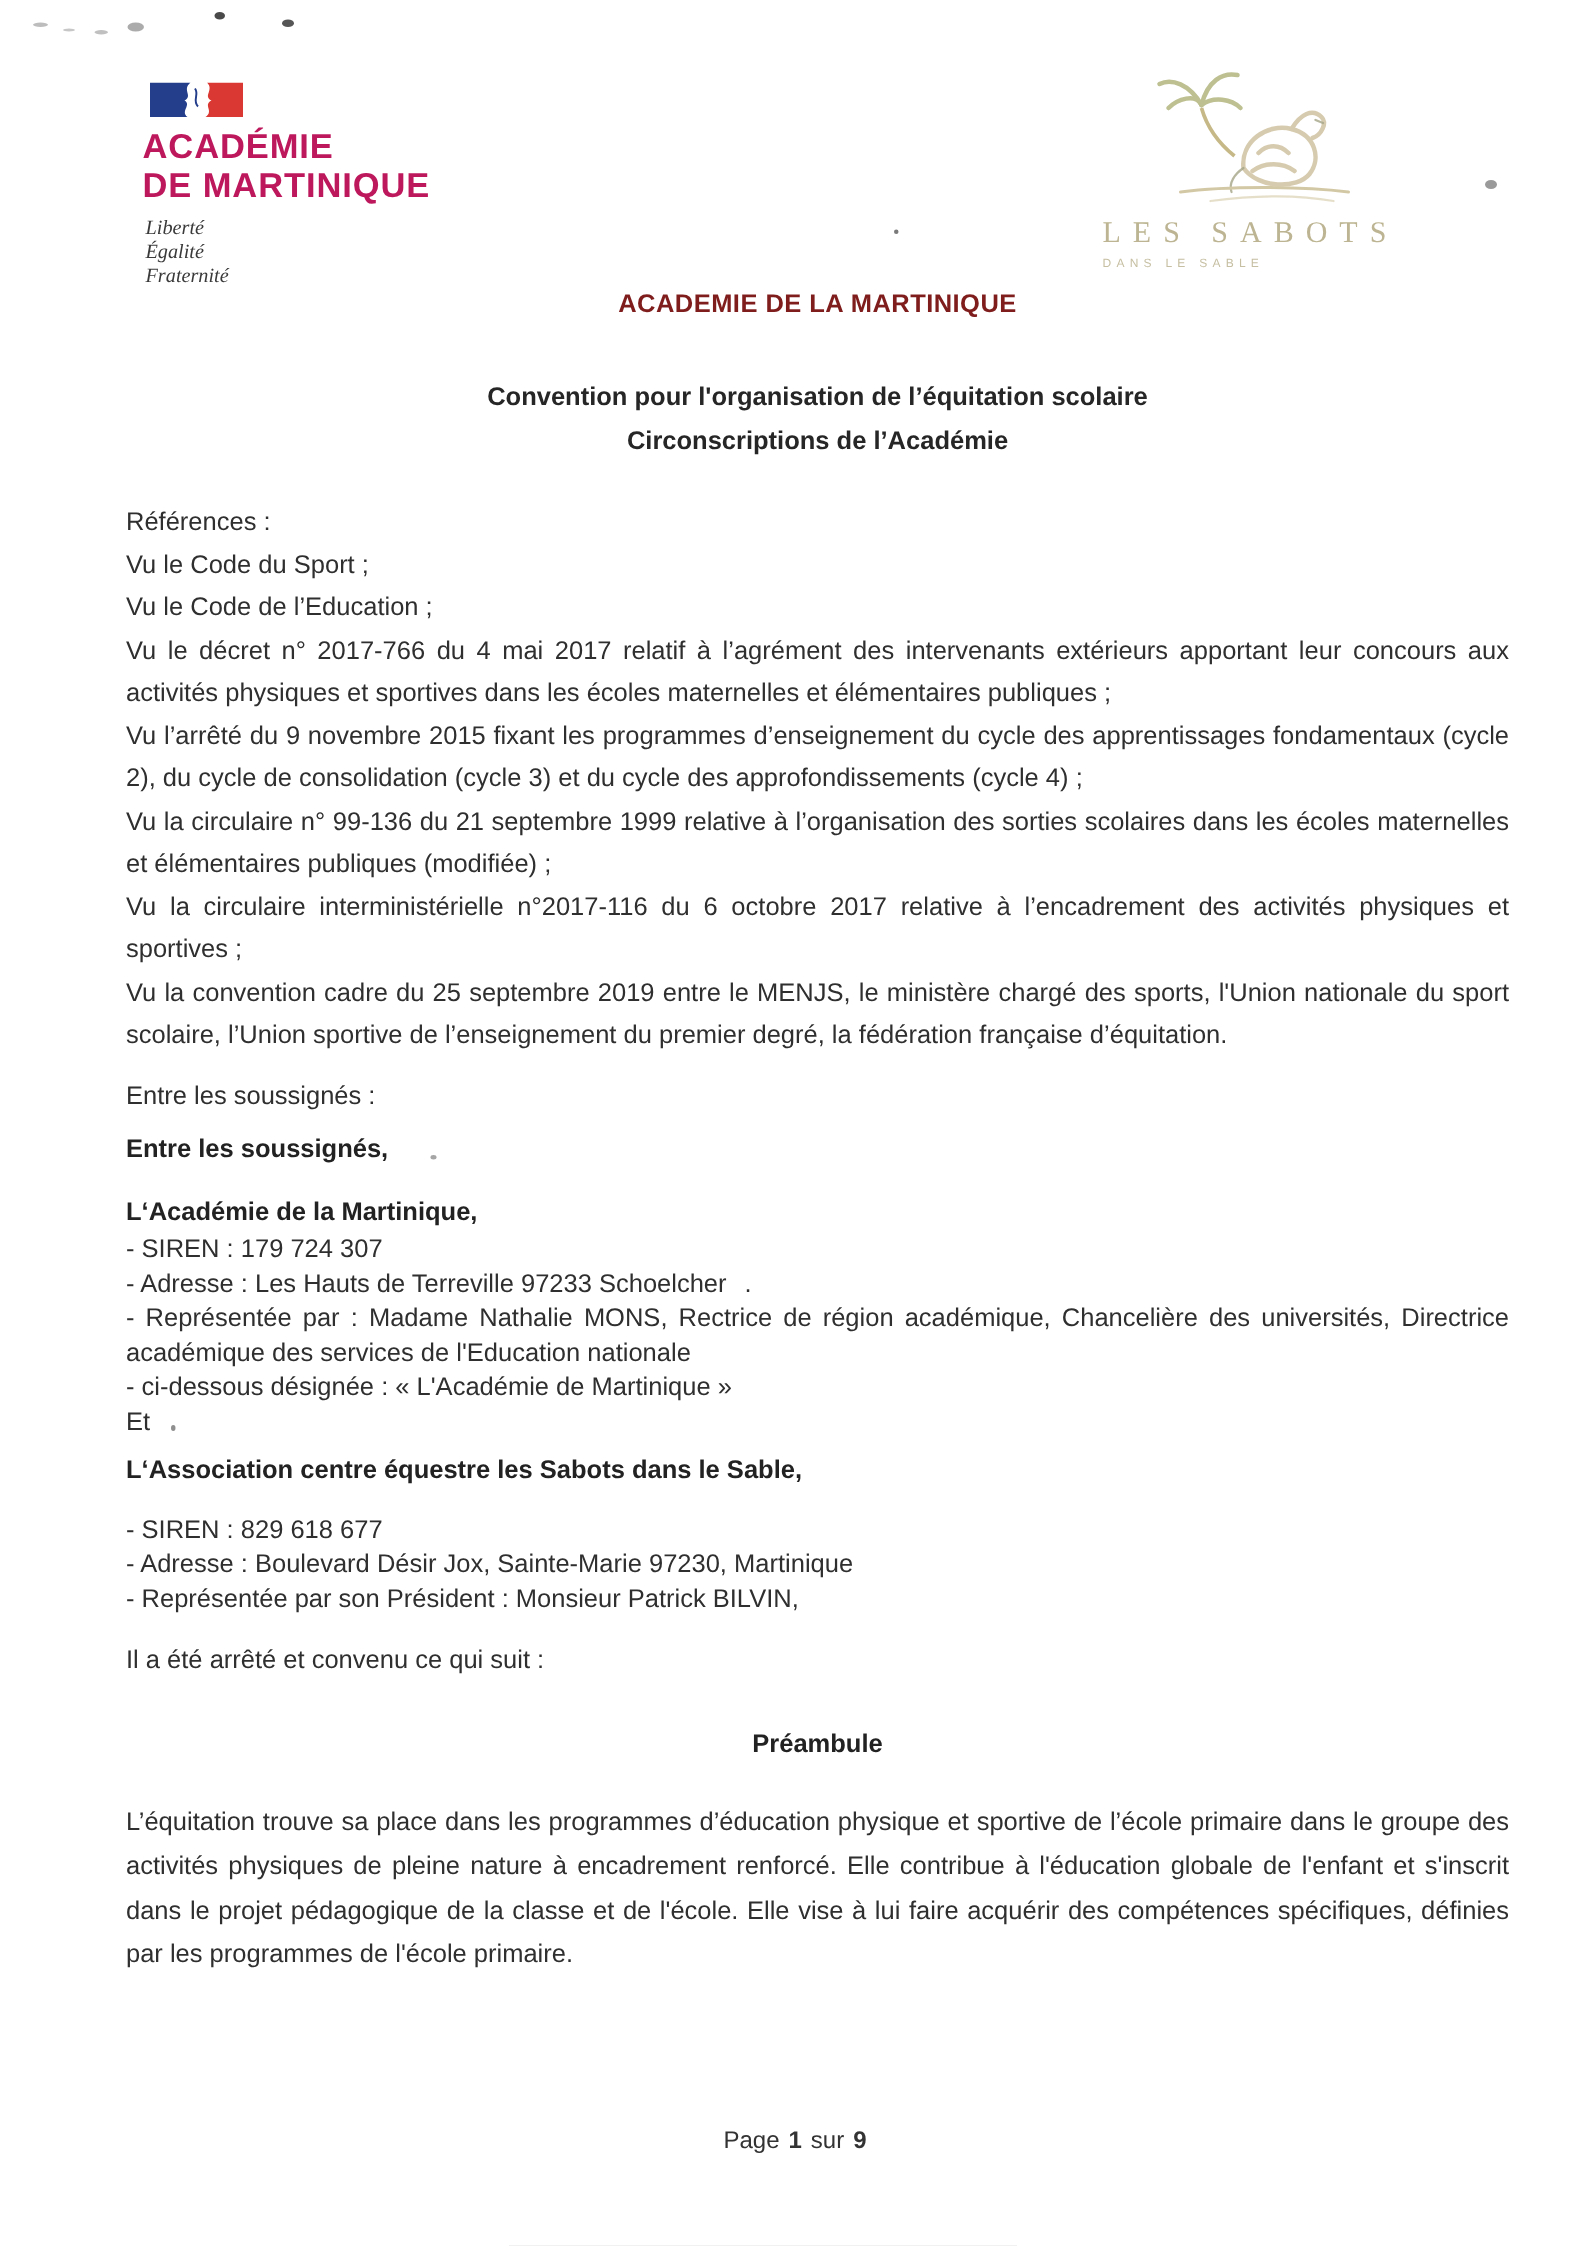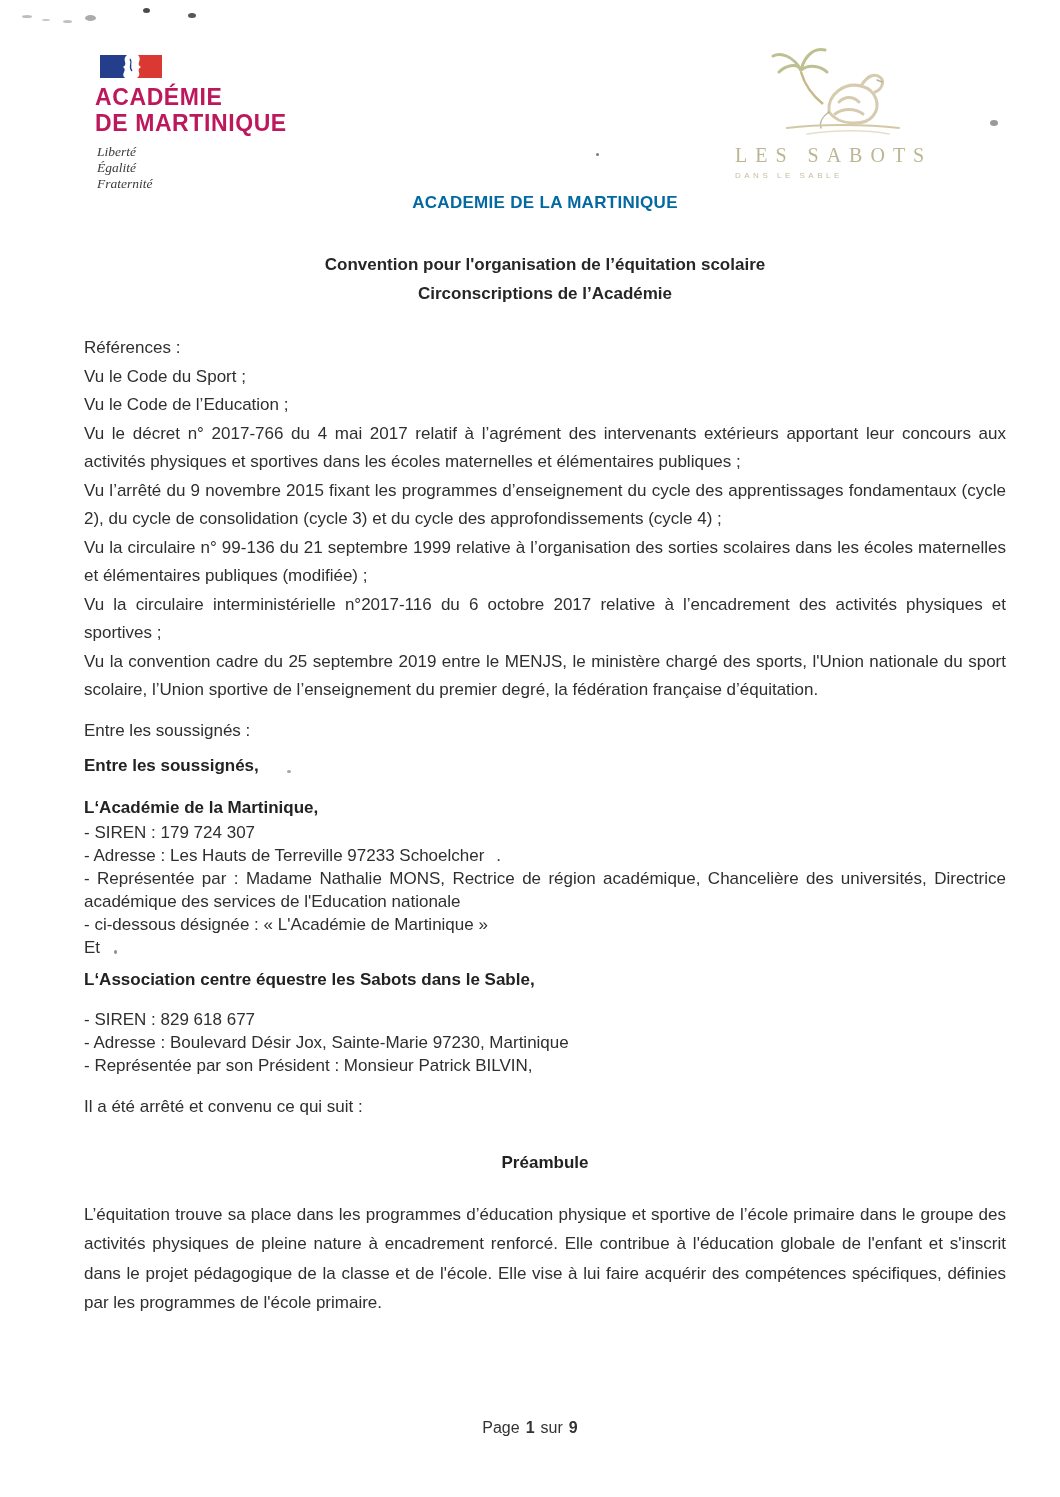--- a/index.html
+++ b/index.html
@@ -20,21 +20,21 @@
   .sabots-logo svg { display:block; margin:0 auto; }
   .sabots-title { font-family:"Liberation Serif","DejaVu Serif",serif; font-size:20px; letter-spacing:8px; color:#aea褐 } 
   .sabots-title { color:#b1a87f; opacity:.85; margin-top:2px; white-space:nowrap; }
   .sabots-sub { font-family:Liberation Sans, sans-serif; font-size:8px; letter-spacing:3.5px; color:#c6bfa2; margin-top:4px; white-space:nowrap; }
   
   .content { position:absolute; left:84px; top:0; width:922px; padding-top:192px; font-size:17px; }
   .c { text-align:center; }
   .b { font-weight:bold; }
   .just { text-align:justify; }
   p, .line { margin:0; }
-  .doc-title { font-size:17px; line-height:21px; letter-spacing:.3px; color:#0369a1; }
+  .doc-title { font-size:17px; line-height:21px; letter-spacing:.3px; color:#7f1d1d; }
   .doc-sub1 { margin-top:37px; line-height:29px; color:#262626; }
   .doc-sub2 { line-height:29px; color:#262626; }
   .refs { margin-top:26px; }
   .refs p { line-height:28.5px; }
   .intro { margin-top:12px; line-height:28.5px; }
   .intro2 { margin-top:6px; line-height:29px; color:#222; }
   .party-name { margin-top:15px; line-height:26px; color:#222; }
   .detail { line-height:23px; }
   .right { text-align:left; }
   .right.indent { padding-right:63px; }

